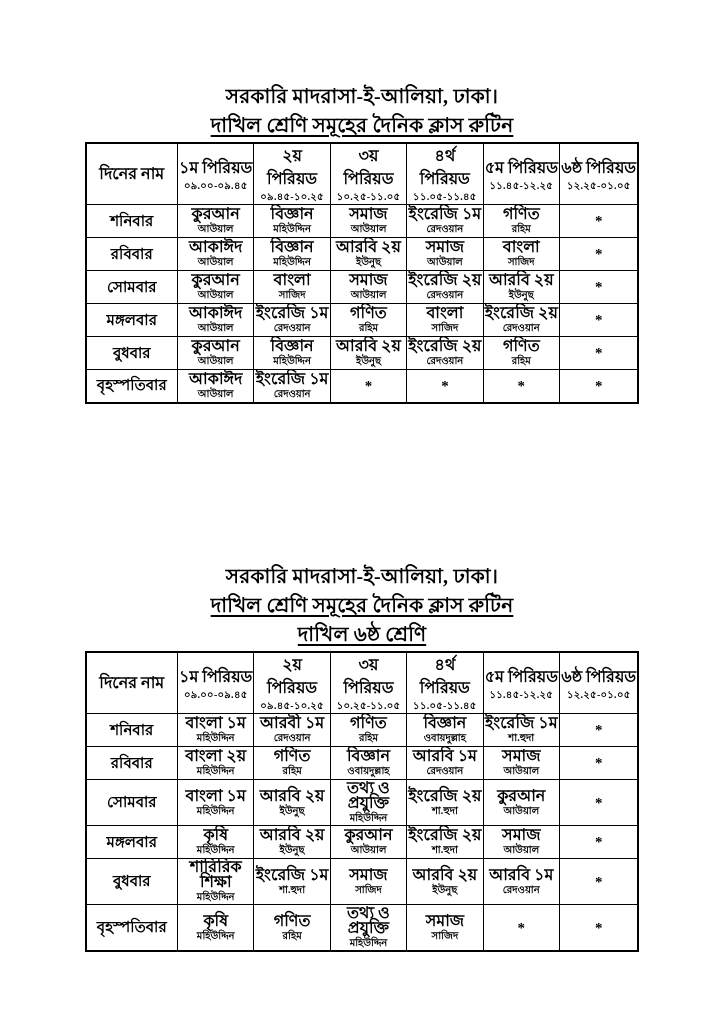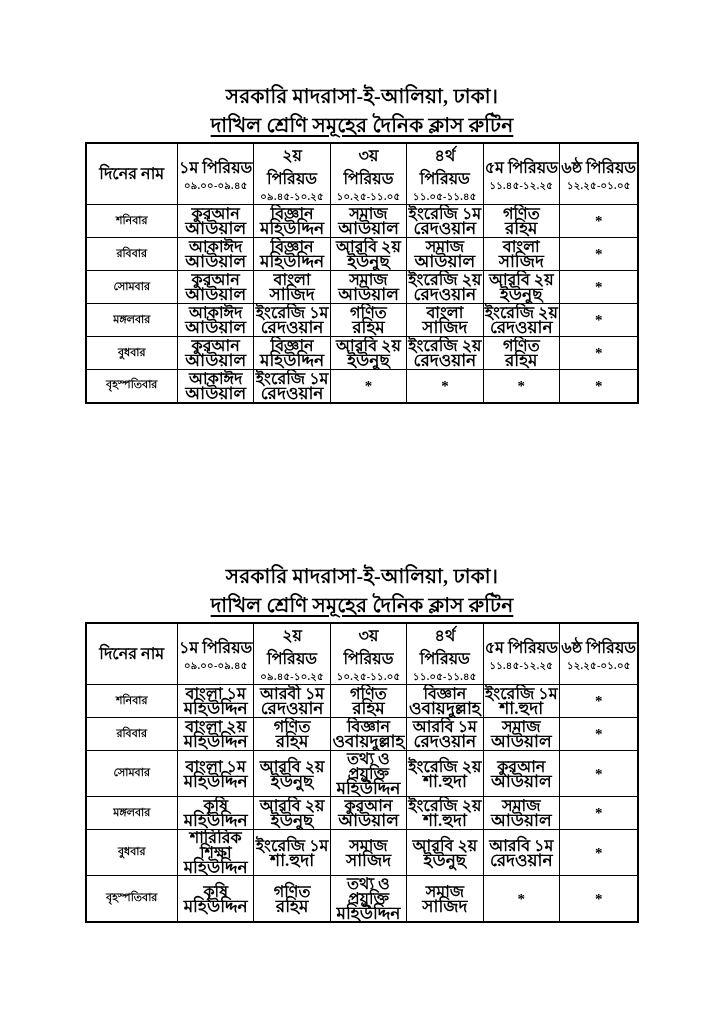--- a/index.html
+++ b/index.html
@@ -36,23 +36,23 @@
     text-align: center; vertical-align: middle;
     padding: 0 1px; font-weight: bold; overflow: hidden;
   }
   .routine-table thead tr { height: 42px; }
   .routine-table tbody tr { height: 33px; }
 
   .day-header { font-size: 16px; border-radius: 23px; }
   .p-label { display: block; font-size: 16px; line-height: 23px; }
   .p-time  { display: block; font-size: 10px; line-height: 14px; letter-spacing: 0.3px; }
 
-  .day-name { font-size: 11px; }
+  .day-name { font-size: 15px; }
   .subject  { display: block; font-size: 16px; line-height: 15px; }
-  .teacher  { display: block; font-size: 17px; line-height: 15px; }
+  .teacher  { display: block; font-size: 10px; line-height: 15px; }
   .star     { font-size: 15px; line-height: 15px; }
 </style>
 </head>
 <body>
 
 <div class="sheet">
 
   <section class="routine routine-1">
     <p class="title-line">সরকারি মাদরাসা-ই-আলিয়া, ঢাকা।</p>
     <p class="title-line underlined">দাখিল শ্রেণি সমূহের দৈনিক ক্লাস রুটিন</p>
@@ -231,20 +231,21 @@
             <td><span class="star">*</span></td>
             <td><span class="star">*</span></td>
           </tr>
         </tbody>
       </table>
   </section>
 
   <section class="routine routine-2">
     <p class="title-line">সরকারি মাদরাসা-ই-আলিয়া, ঢাকা।</p>
     <p class="title-line underlined">দাখিল শ্রেণি সমূহের দৈনিক ক্লাস রুটিন</p>
+    <p class="title-line underlined">দাখিল ৬ষ্ঠ শ্রেণি</p>
     <table class="routine-table">
       <colgroup>
         <col class="c-day">
           <col class="c-p">
           <col class="c-p">
           <col class="c-p">
         <col class="c-p">
           <col class="c-p">
           <col class="c-last">
       </colgroup>

